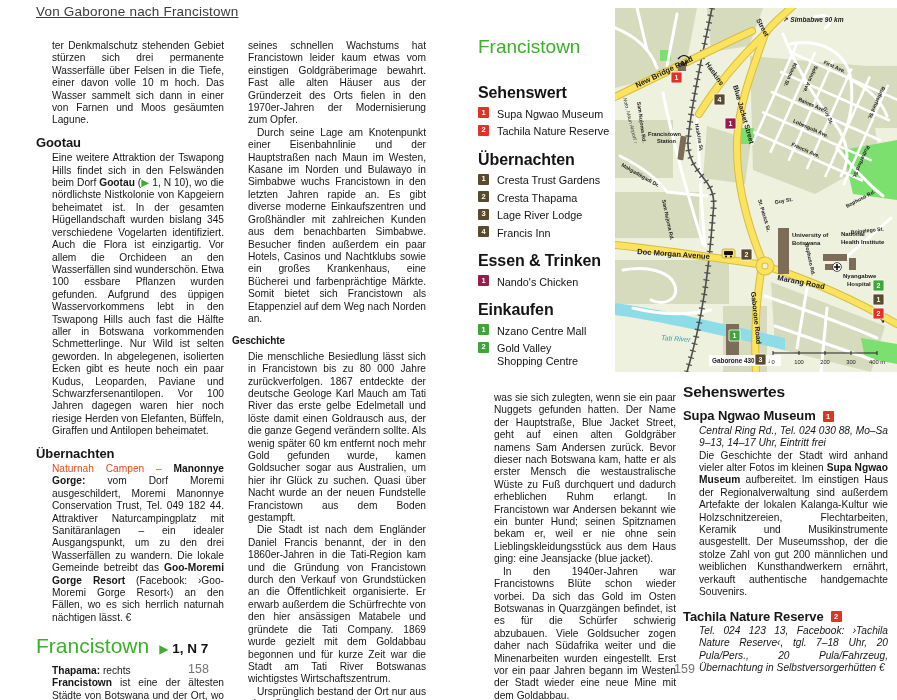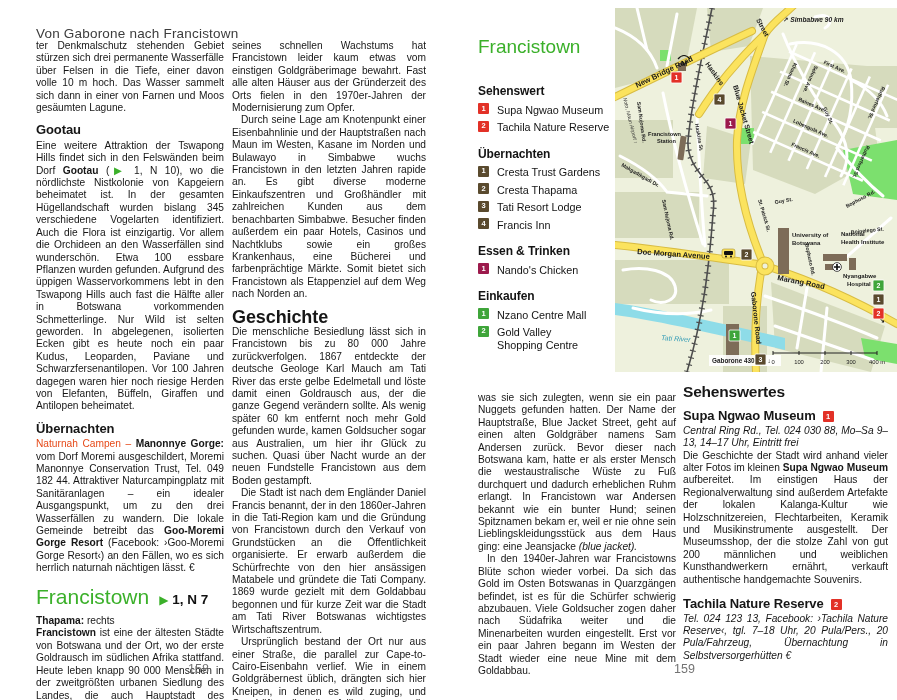--- a/index.html
+++ b/index.html
@@ -4,37 +4,37 @@
 <style>
   html,body{margin:0;padding:0;}
   body{
     width:897px;height:700px;position:relative;overflow:hidden;
     background:#ffffff;color:#141414;
     font-family:"Liberation Sans","DejaVu Sans",sans-serif;
   }
   .abs{position:absolute;}
   
   .col{text-align:justify;font-size:10.2px;line-height:12.4px;color:#161616;}
-  .col p{margin:0 0 0 0;}
+  .col p{margin:0 0 0 16px;}
   .col p.ind{text-indent:9px;}
   .bold{font-weight:bold;}
-  .ital{font-style:italic;}
+  .ital{}
   .red{color:#e64a19;}
   .green{color:#3bb02a;}
   .h-small{font-weight:bold;font-size:13px;margin:10px 0 3px;letter-spacing:-0.1px;}
   .hdr{font-size:13.5px;color:#3c3c3c;letter-spacing:0.2px;}
   .pagenum{font-size:12.5px;color:#737373;}
   
   .h-green-row{display:flex;align-items:baseline;gap:10px;margin:16px 0 9px;}
   .h-green{color:#3bb02a;font-size:21px;font-weight:normal;letter-spacing:0;}
   .h-ref{font-size:13.5px;font-weight:bold;color:#111;}
   .h-ref .green{font-size:12px;}
   
   .leg-title{color:#3bb02a;font-size:19px;margin:0 0 26px;}
-  .leg-h{font-weight:bold;font-size:12px;margin:13px 0 5px;letter-spacing:-0.1px;}
+  .leg-h{font-weight:bold;font-size:16px;margin:13px 0 5px;letter-spacing:-0.1px;}
   .leg-item{display:flex;align-items:flex-start;font-size:10.8px;line-height:12.5px;margin:0 0 4.5px;}
   .leg-item .t{padding-top:0.5px;}
   .sq{flex:none;display:inline-flex;align-items:center;justify-content:center;
       width:11px;height:11px;margin-right:8px;border-radius:1px;
       color:#fff;font-size:7.5px;font-weight:bold;line-height:1;}
   .sq.sight{background:#e23127;}
   .sq.hotel{background:#5a4a2e;}
   .sq.food{background:#9c1a4c;}
   .sq.shop{background:#3fa53a;}
   
@@ -47,40 +47,40 @@
   svg text{font-family:"Liberation Sans","DejaVu Sans",sans-serif;}
   .mlbl{font-size:5.2px;font-weight:bold;fill:#222;}
   .mlbl-i{font-size:5.2px;font-style:italic;fill:#333;}
   .mroad{font-size:7.6px;font-weight:bold;fill:#1a1a1a;}
   .mpoi{font-size:6px;font-weight:bold;fill:#1a1a1a;}
   .mnum{font-size:7px;font-weight:bold;fill:#fff;text-anchor:middle;}
 </style>
 </head>
 <body>
 
-<div class="abs hdr" style="left:36px;top:26px;">Von Gaborone nach Francistown</div>
+<div class="abs hdr" style="left:36px;top:4px;text-decoration:underline;">Von Gaborone nach Francistown</div>
 
 <div class="abs col" style="left:36px;top:40px;width:188px;">
   <p>ter Denkmalschutz stehenden Gebiet stürzen sich drei permanente Wasserfälle über Felsen in die Tiefe, einer davon volle 10 m hoch. Das Wasser sammelt sich dann in einer von Farnen und Moos gesäumten Lagune.</p>
   <div class="h-small">Gootau</div>
   <p><span>Eine weitere Attraktion der Tswapong Hills findet sich in den Felswänden beim Dorf </span><span class="bold">Gootau</span><span> (</span><span class="green">▶</span><span> 1, N 10), wo die nördlichste Nistkolonie von Kapgeiern beheimatet ist. In der gesamten Hügellandschaft wurden bislang 345 verschiedene Vogelarten identifiziert. Auch die Flora ist einzigartig. Vor allem die Orchideen an den Wasserfällen sind wunderschön. Etwa 100 essbare Pflanzen wurden gefunden. Aufgrund des üppigen Wasservorkommens lebt in den Tswapong Hills auch fast die Hälfte aller in Botswana vorkommenden Schmetterlinge. Nur Wild ist selten geworden. In abgelegenen, isolierten Ecken gibt es heute noch ein paar Kudus, Leoparden, Paviane und Schwarzfersenantilopen. Vor 100 Jahren dagegen waren hier noch riesige Herden von Elefanten, Büffeln, Giraffen und Antilopen beheimatet.</span></p>
   <div class="h-small">Übernachten</div>
   <p><span class="red">Naturnah Campen – </span><span class="bold">Manonnye Gorge:</span><span> vom Dorf Moremi ausgeschildert, Moremi Manonnye Conservation Trust, Tel. 049 182 44. Attraktiver Naturcampingplatz mit Sanitäranlagen – ein idealer Ausgangspunkt, um zu den drei Wasserfällen zu wandern. Die lokale Gemeinde betreibt das </span><span class="bold">Goo-Moremi Gorge Resort</span><span> (Facebook: ›Goo-Moremi Gorge Resort‹) an den Fällen, wo es sich herrlich naturnah nächtigen lässt. €</span></p>
   <div class="h-green-row">
     <span class="h-green">Francistown</span>
     <span class="h-ref"><span class="green">▶</span> <span>1, N 7</span></span>
   </div>
   <p><span class="bold">Thapama:</span><span> rechts</span></p>
   <p><span class="bold">Francistown</span><span> ist eine der ältesten Städte von Botswana und der Ort, wo der erste Goldrausch im südlichen Afrika stattfand. Heute leben knapp 90 000 Menschen in der zweitgrößten urbanen Siedlung des Landes, die auch Hauptstadt des Nordens genannt wird. Aufgrund</span></p>
 </div>
 
 <div class="abs col" style="left:232px;top:40px;width:194px;">
   <p>seines schnellen Wachstums hat Francistown leider kaum etwas vom einstigen Goldgräberimage bewahrt. Fast alle alten Häuser aus der Gründerzeit des Orts fielen in den 1970er-Jahren der Modernisierung zum Opfer.</p>
   <p class="ind">Durch seine Lage am Knotenpunkt einer Eisenbahnlinie und der Hauptstraßen nach Maun im Westen, Kasane im Norden und Bulawayo in Simbabwe wuchs Francistown in den letzten Jahren rapide an. Es gibt diverse moderne Einkaufszentren und Großhändler mit zahlreichen Kunden aus dem benachbarten Simbabwe. Besucher finden außerdem ein paar Hotels, Casinos und Nachtklubs sowie ein großes Krankenhaus, eine Bücherei und farbenprächtige Märkte. Somit bietet sich Francistown als Etappenziel auf dem Weg nach Norden an.</p>
-  <div class="h-small" style="font-size:18px;">Geschichte</div>
+  <div class="h-small" style="font-size:10px;">Geschichte</div>
   <p>Die menschliche Besiedlung lässt sich in Francistown bis zu 80 000 Jahre zurückverfolgen. 1867 entdeckte der deutsche Geologe Karl Mauch am Tati River das erste gelbe Edelmetall und löste damit einen Goldrausch aus, der die ganze Gegend verändern sollte. Als wenig später 60 km entfernt noch mehr Gold gefunden wurde, kamen Goldsucher sogar aus Australien, um hier ihr Glück zu suchen. Quasi über Nacht wurde an der neuen Fundstelle Francistown aus dem Boden gestampft.</p>
   <p class="ind">Die Stadt ist nach dem Engländer Daniel Francis benannt, der in den 1860er-Jahren in die Tati-Region kam und die Gründung von Francistown durch den Verkauf von Grundstücken an die Öffentlichkeit organisierte. Er erwarb außerdem die Schürfrechte von den hier ansässigen Matabele und gründete die Tati Company. 1869 wurde gezielt mit dem Goldabbau begonnen und für kurze Zeit war die Stadt am Tati River Botswanas wichtigstes Wirtschaftszentrum.</p>
   <p class="ind">Ursprünglich bestand der Ort nur aus einer Straße, die parallel zur Cape-to-Cairo-Eisenbahn verlief. Wie in einem Goldgräbernest üblich, drängten sich hier Kneipen, in denen es wild zuging, und Geschäfte, die alles feilboten, was die Goldgräber so brauchten oder</p>
 </div>
 
 <div class="abs pagenum" style="left:188px;top:662px;">158</div>
 
 <div class="abs" style="left:478px;top:36px;width:138px;">
   <div class="leg-title">Francistown</div>
 
@@ -98,21 +98,21 @@
   <div class="leg-item">
       <span class="sq hotel">1</span>
       <span class="t">Cresta Trust Gardens</span>
     </div>
   <div class="leg-item">
       <span class="sq hotel">2</span>
       <span class="t">Cresta Thapama</span>
     </div>
   <div class="leg-item">
       <span class="sq hotel">3</span>
-      <span class="t">Tati Resort Lodge</span>
+      <span class="t">Lage River Lodge</span>
     </div>
   <div class="leg-item">
       <span class="sq hotel">4</span>
       <span class="t">Francis Inn</span>
     </div>
 
   <div class="leg-h">Essen &amp; Trinken</div>
   <div class="leg-item">
       <span class="sq food">1</span>
       <span class="t">Nando's Chicken</span>

